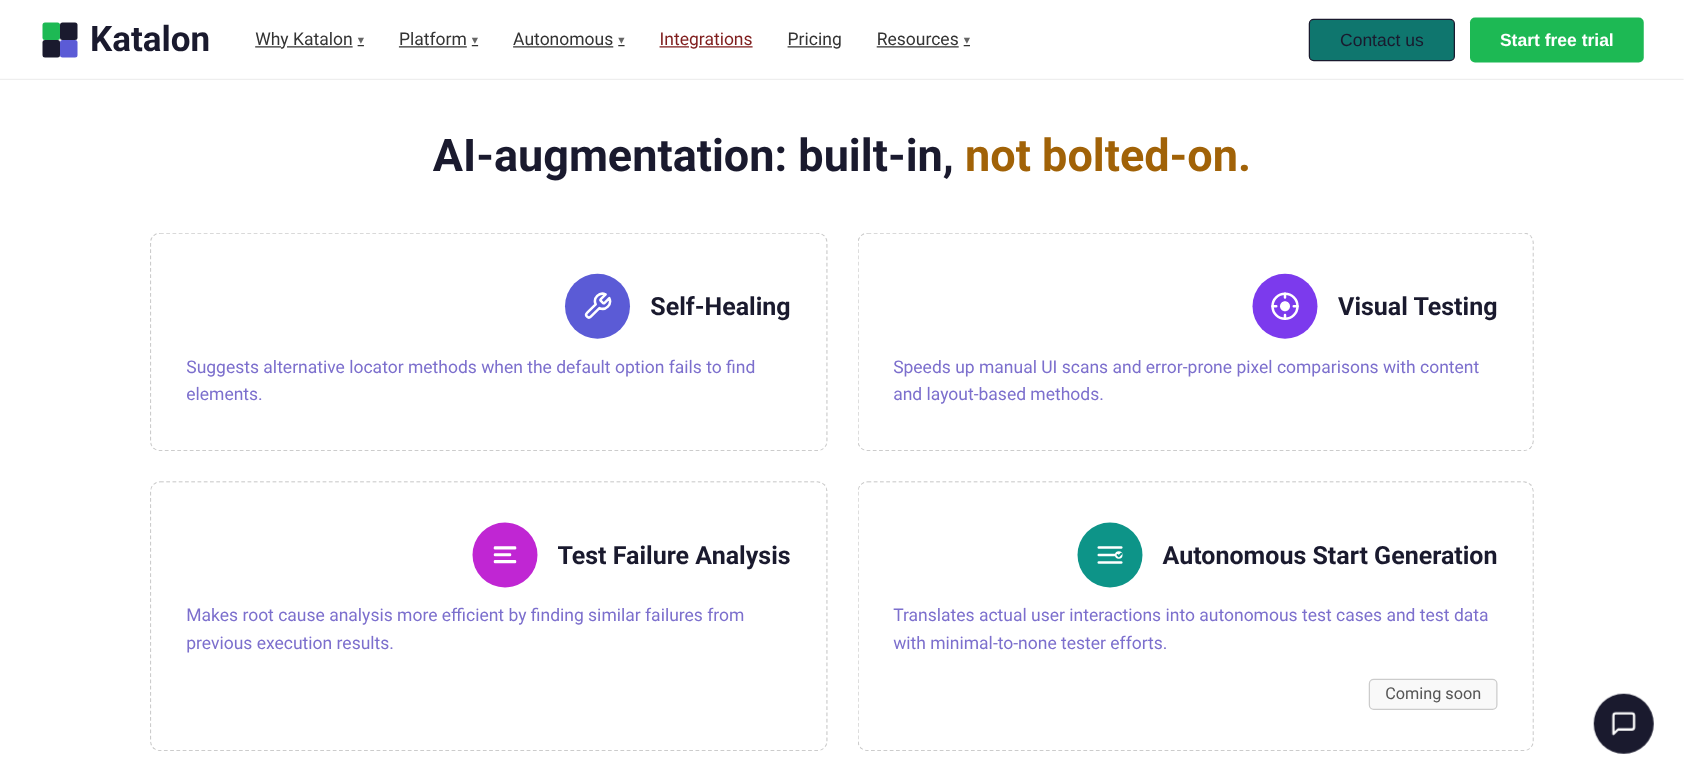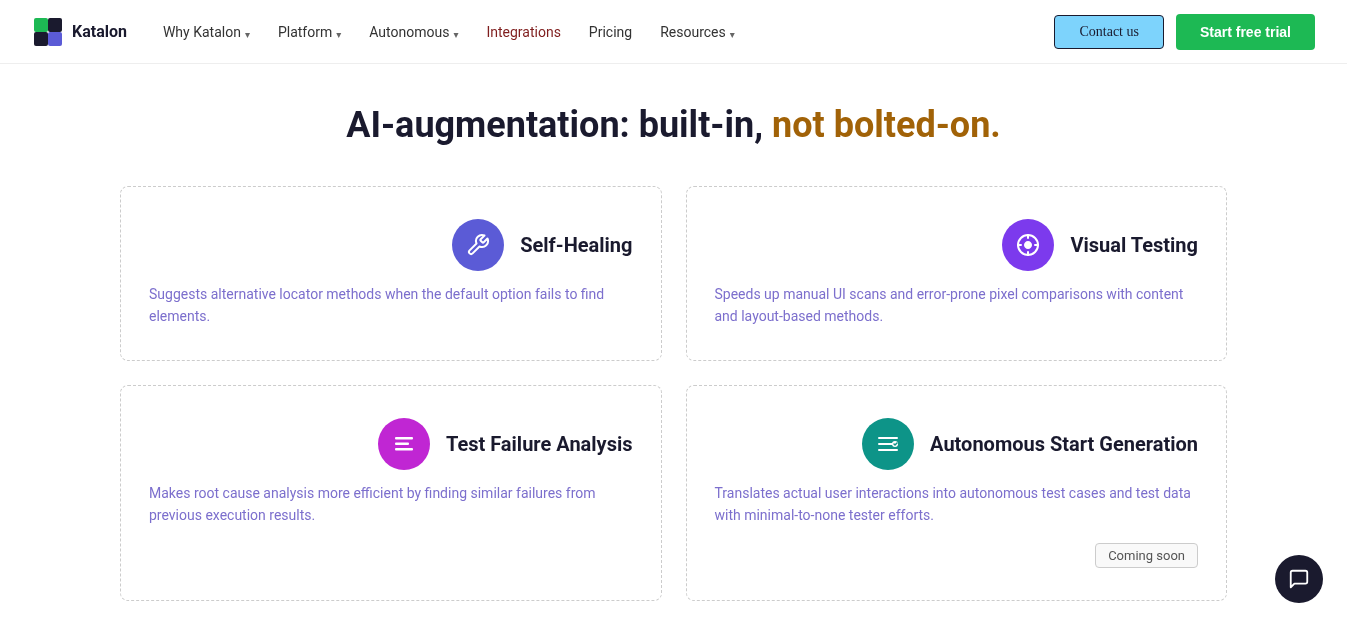--- a/index.html
+++ b/index.html
@@ -19,62 +19,62 @@
       align-items: center;
       gap: 8px;
       margin-right: 16px;
       text-decoration: none;
     }
     .logo-icon {
       width: 32px;
       height: 32px;
     }
     .logo-text {
-      font-size: 16px;
+      font-size: 28px;
       font-weight: 700;
       color: #1a1a2e;
     }
     .nav-links {
       display: flex;
       align-items: center;
       gap: 4px;
       flex: 1;
     }
     .nav-item {
       display: flex;
-      align-items: flex-end;
+      align-items: center;
       gap: 4px;
       padding: 8px 12px;
       font-size: 14px;
       color: #333;
       cursor: pointer;
       border-radius: 4px;
       white-space: nowrap;
+      text-decoration: underline;
     }
     .nav-item .chevron {
       font-size: 10px;
       color: #666;
     }
     .nav-item.integrations { color: #7f1d1d; }
     .nav-right {
       display: flex;
       align-items: center;
       gap: 12px;
       margin-left: auto;
     }
     .btn-contact {
       padding: 8px 24px;
       border: 1.5px solid #1a1a2e;
-      background: #7dd3fc;
+      background: #0f766e;
       border-radius: 4px;
       font-size: 14px;
       font-weight: 500;
       color: #1a1a2e;
       cursor: pointer;
-      font-family: Liberation Serif, serif;
     }
     .btn-trial {
       padding: 10px 24px;
       background: #1db954;
       border: none;
       border-radius: 4px;
       font-size: 14px;
       font-weight: 600;
       color: #fff;
       cursor: pointer;

